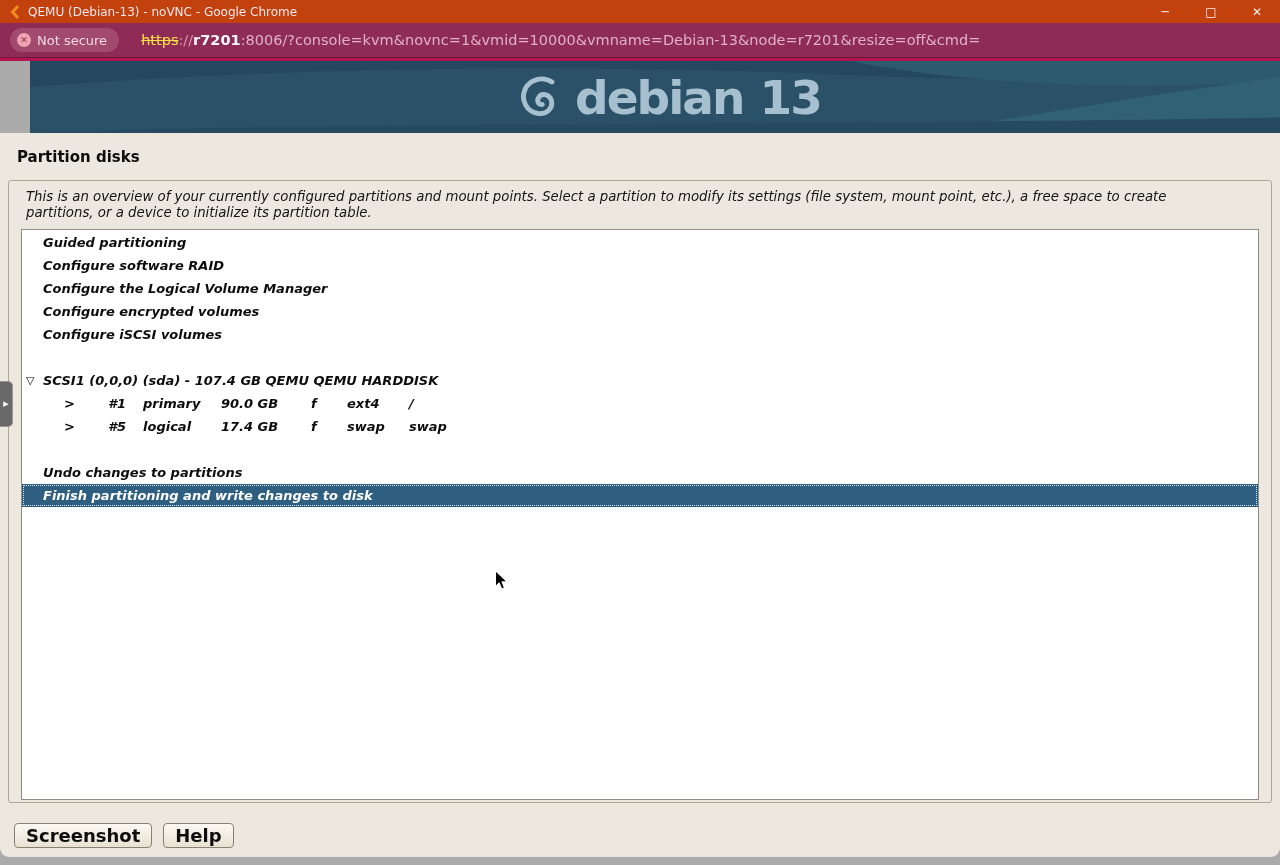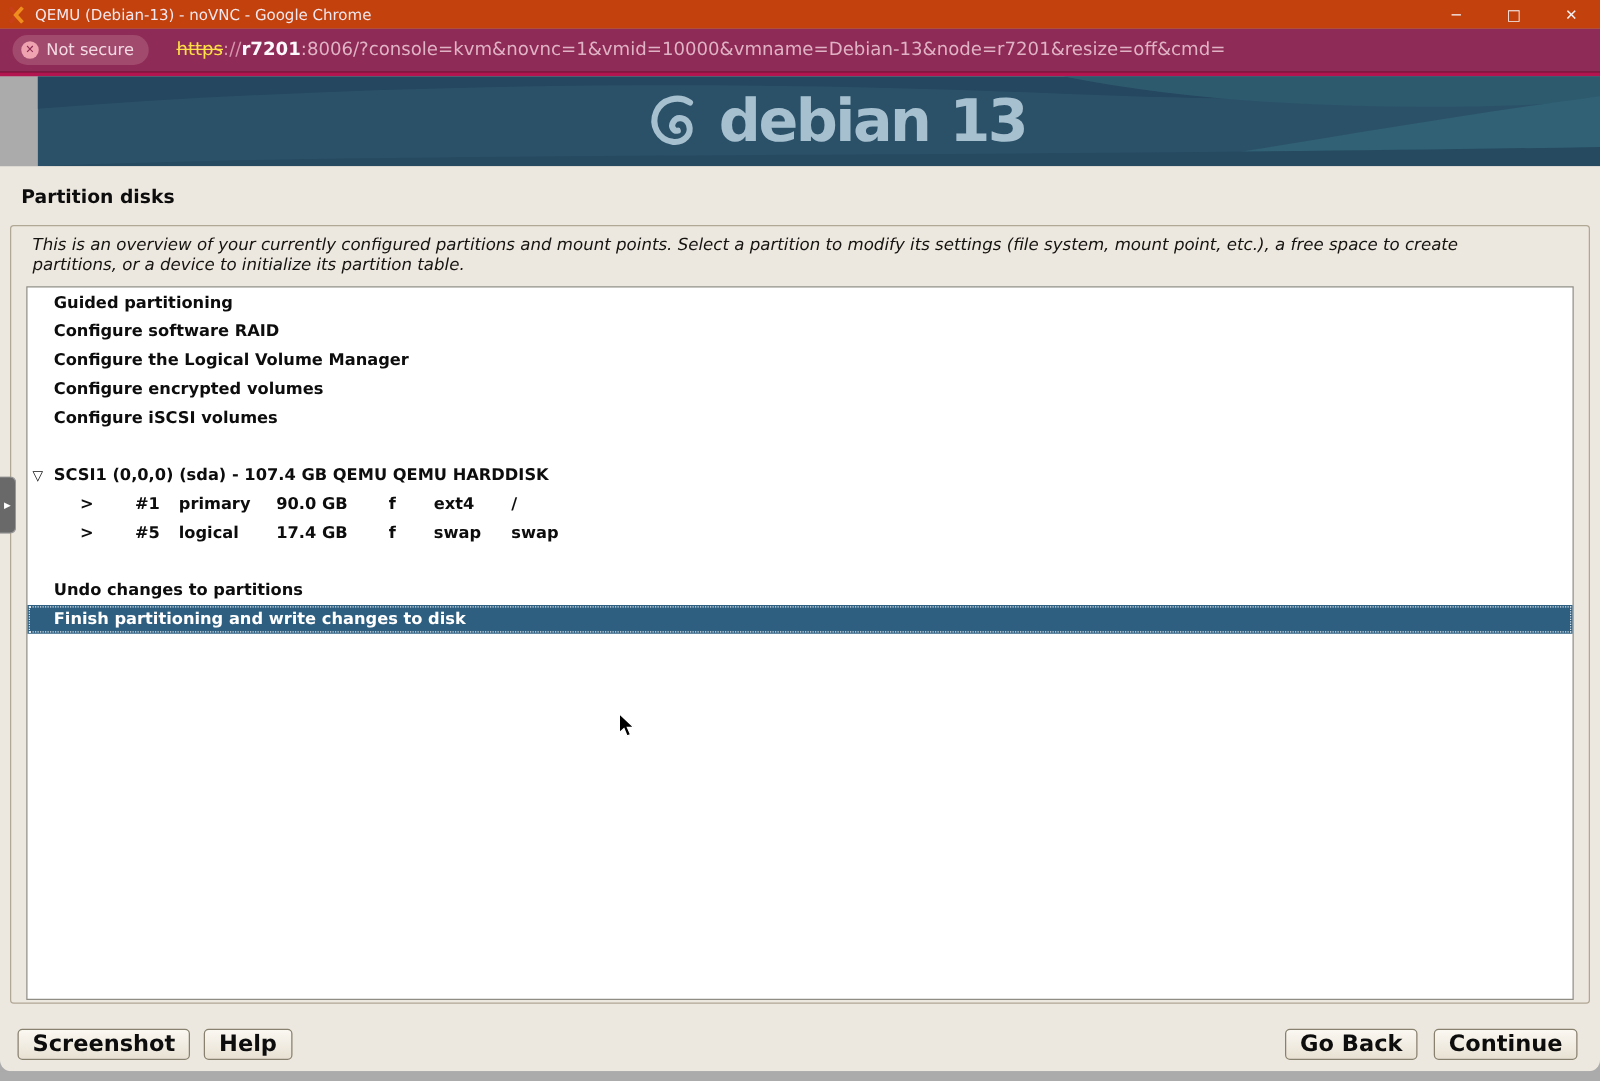--- a/index.html
+++ b/index.html
@@ -42,21 +42,21 @@
   
   .content { position:absolute; top:133px; left:0; width:1280px; height:724px;
              background:#ece7df; border-radius:0 0 9px 9px; }
   .page-title { position:absolute; top:15px; left:17px; font-size:15px;
                 font-weight:bold; color:#0d0d0d; }
   .frame { position:absolute; top:47px; left:8px; width:1264px; height:623px;
            border:1px solid #b1a795; border-radius:3px; }
   .description { position:absolute; top:8px; left:17px; width:1205px;
                  font-style:italic; font-size:13.3px; color:#15130f; line-height:1.18; }
   .listbox { position:absolute; top:48px; left:12px; width:1238px; height:571px;
-             background:#ffffff; border:1px solid #8f8d84; padding-top:1px; }
+             background:#ffffff; border:1px solid #8f8d84; padding-top:1px;font-style:italic; }
   .row { position:relative; height:23px; line-height:23px; font-size:13px;
          font-weight:bold; color:#0d0d0d; white-space:nowrap; }
   .row .lbl { position:absolute; left:21px; top:0; }
   .row .expander { position:absolute; left:4px; top:0; font-size:11px; }
   .pcol { position:absolute; top:0; }
   .c-arrow { left:42px; } .c-num { left:86px; } .c-type { left:121px; }
   .c-size { left:199px; } .c-flag { left:289px; } .c-fs { left:325px; } .c-mp { left:387px; }
   .row.selected { background:#2e5f80; color:#ffffff;
                   outline:1px dotted #d9e6ee; outline-offset:-2px; }
 
@@ -175,24 +175,20 @@
       <div class="row selected">
         <span class="lbl">Finish partitioning and write changes to disk</span>
       </div>
     </div>
   </div>
 
   <div class="btn-group-left">
     <div class="btn">Screenshot</div>
     <div class="btn">Help</div>
   </div>
-  <div class="btn-group-right">
-    <div class="btn">Go Back</div>
-    <div class="btn">Continue</div>
-  </div>
 </div>
 
 <div class="side-handle">
   <span>▶</span>
 </div>
 
 <div class="grey-band"></div>
 
 <svg class="cursor" width="15" height="21" viewBox="0 0 15 21">
   <path d="M1.5 1 L1.5 16.2 L5.2 12.8 L7.7 18.9 L10.4 17.7 L7.9 11.8 L13 11.8 Z" fill="#000000" stroke="#ffffff" stroke-width="1"></path>

